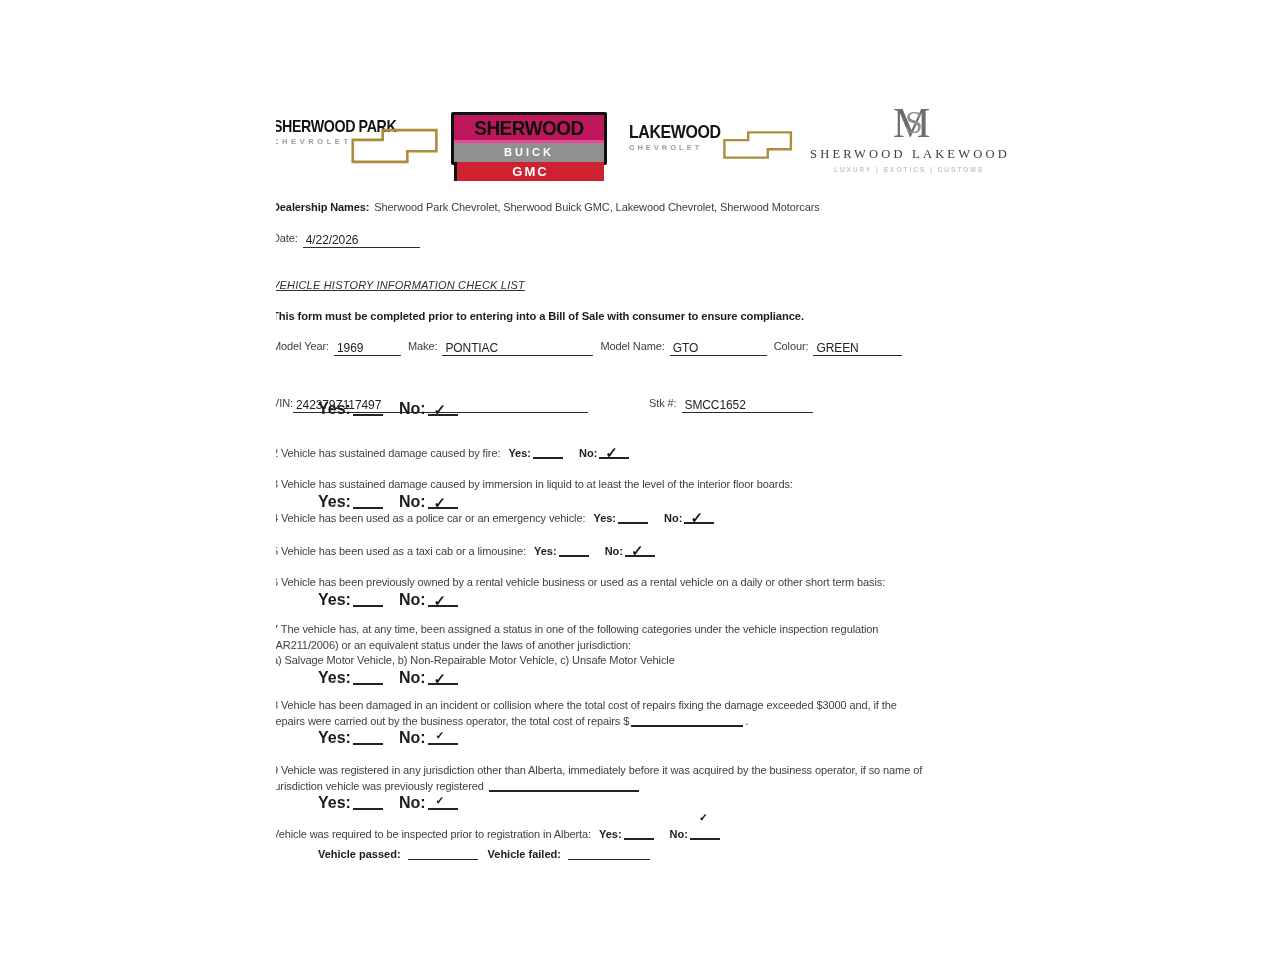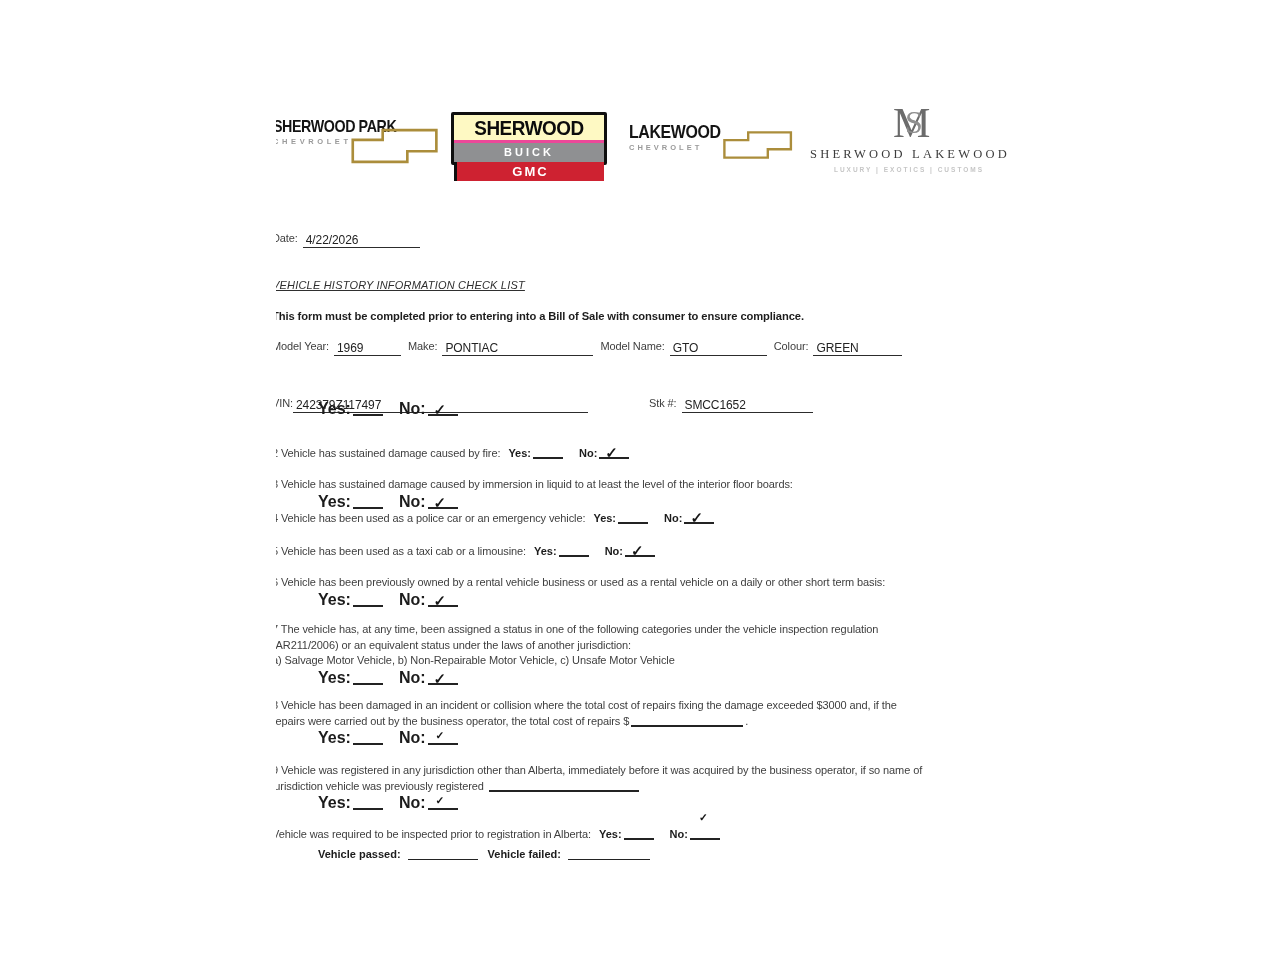--- a/index.html
+++ b/index.html
@@ -34,21 +34,21 @@
   .inline-yn{margin-left:8px;}
   .passed-row{margin-left:46px;margin-top:5px;font-size:11px;}
   .passed-row .blank{border-bottom-width:1.8px;}
   
   .logo{position:absolute;}
   .lg-title{font-weight:800;color:#141414;transform:scaleX(0.84);
             transform-origin:left center;letter-spacing:-0.5px;line-height:1;}
   .lg-sub{color:#9a9a9a;font-weight:bold;letter-spacing:3.6px;font-size:7.5px;
           margin-top:2px;}
   .bowtie{position:absolute;}
-  .bgmc{width:150px;border:3px solid #0f0f0f;background:#fef9c3;border-radius:2px;}
+  .bgmc{width:150px;border:3px solid #0f0f0f;background:#be185d;border-radius:2px;}
   .bgmc-top{font-weight:800;font-size:21px;text-align:center;color:#0c0c0c;
             transform:scaleX(0.9);letter-spacing:-0.5px;line-height:25px;}
   .bgmc-bottom{display:flex;height:19px;border-top:3px solid #ec4899;flex-direction:column;}
   .bgmc-buick{flex:1.25;background:#8f9092;color:#fff;font-weight:bold;
               font-size:11px;letter-spacing:3px;text-align:center;line-height:19px;}
   .bgmc-gmc{flex:1;background:#ce2231;color:#fff;font-weight:800;font-size:13px;
             letter-spacing:2px;text-align:center;line-height:19px;
             border-left:3px solid #0f0f0f;}
   .mcars{width:198px;text-align:center;}
   .mcars-title{font-family:"Liberation Serif",serif;font-size:12.5px;
@@ -92,20 +92,23 @@
         <div class="logo mcars" style="left:538px;top:0;">
           <svg width="64" height="42" viewBox="0 0 64 42">
             <text x="16" y="37" font-family="Liberation Serif, serif" font-size="42" fill="#6b6b6b">M</text>
             <text x="28" y="33" font-family="Liberation Serif, serif" font-size="32" fill="#8f8f8f">S</text>
           </svg>
           <div class="mcars-title">SHERWOOD LAKEWOOD</div>
           <div class="mcars-tag">LUXURY  |  EXOTICS  |  CUSTOMS</div>
         </div>
       </div>
 
+      <div class="abs row" style="top:200px;">
+        <span class="b lblgap">Dealership Names:</span><span>Sherwood Park Chevrolet, Sherwood Buick GMC, Lakewood Chevrolet, Sherwood Motorcars</span>
+      </div>
 
       <div class="abs row" style="top:231px;">
         <span class="lblgap">Date:</span><span class="field" style="min-width:112px;">4/22/2026</span>
       </div>
 
       <div class="abs heading" style="top:279px;">VEHICLE HISTORY INFORMATION CHECK LIST</div>
 
       <div class="abs note" style="top:310px;">This form must be completed prior to entering into a Bill of Sale with consumer to ensure compliance.</div>
 
       <div class="abs row" style="top:339px;">

